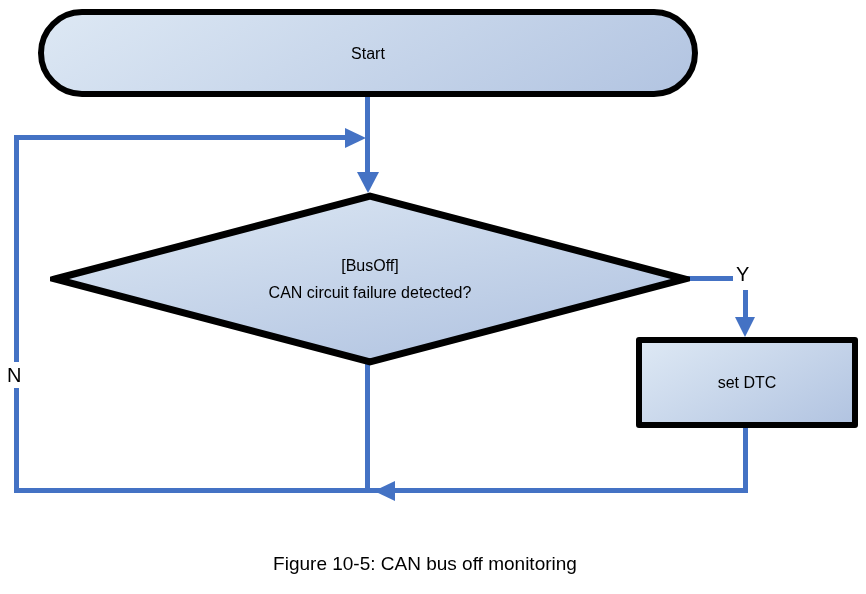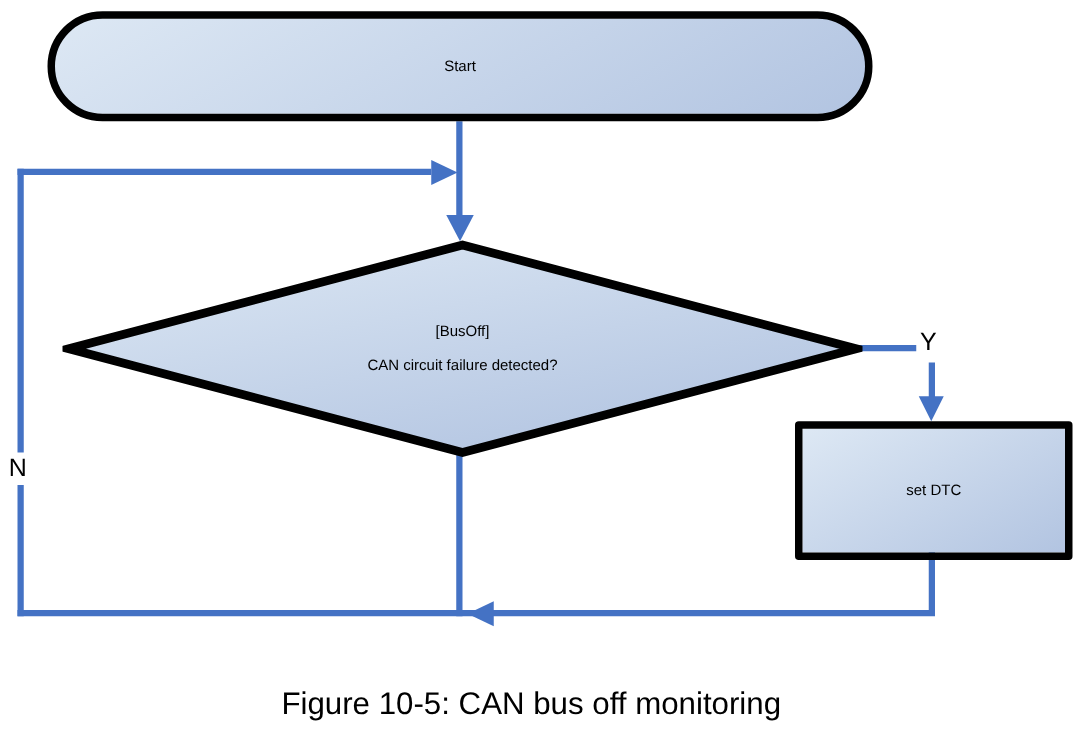--- a/index.html
+++ b/index.html
@@ -41,51 +41,51 @@
     border-left:10px solid transparent;border-right:10px solid transparent;
     border-top:20px solid var(--connector);
   }
   .arrow-left-into-junction{
     left:374px;top:481px;
     border-top:10px solid transparent;border-bottom:10px solid transparent;
     border-right:21px solid var(--connector);
   }
 
   
-  .node-text{line-height:27px;font-size:12px;text-align:center;}
+  .node-text{line-height:27px;font-size:16px;text-align:center;}
   .terminator{
     position:absolute;left:38px;top:9px;width:660px;height:88px;
     box-sizing:border-box;border:6px solid var(--node-border);border-radius:44px;
     background:linear-gradient(150deg,var(--node-fill-light),var(--node-fill-dark));
     display:flex;align-items:center;justify-content:center;
   }
   .decision-svg{position:absolute;left:50px;top:191px;width:640px;height:176px;}
   .decision-text{
     position:absolute;left:50px;top:191px;width:640px;height:176px;
     display:flex;align-items:center;justify-content:center;pointer-events:none;
   }
   .process{
-    position:absolute;left:636px;top:337px;width:222px;height:111px;
+    position:absolute;left:636px;top:337px;width:222px;height:91px;
     box-sizing:border-box;border:6px solid var(--node-border);border-radius:3px;
     background:linear-gradient(150deg,var(--node-fill-light),var(--node-fill-dark));
     display:flex;align-items:center;justify-content:center;
   }
 
   
   .branch-label{
     position:absolute;background:#ffffff;font-size:20px;line-height:24px;
     padding:1px 3px;
   }
   .label-yes{left:733px;top:261px;}
   .label-no{left:4px;top:362px;}
 
   
   .caption{
     position:absolute;left:0;top:552px;width:850px;text-align:center;
-    font-size:25px;line-height:23px;color:var(--text);
+    font-size:19px;line-height:23px;color:var(--text);
   }
 </style>
 </head>
 <body>
 
 <div class="canvas">
 
   <div class="edge edge-start-v"></div>
   <div class="edge edge-top-h"></div>
   <div class="edge edge-left-v"></div>

